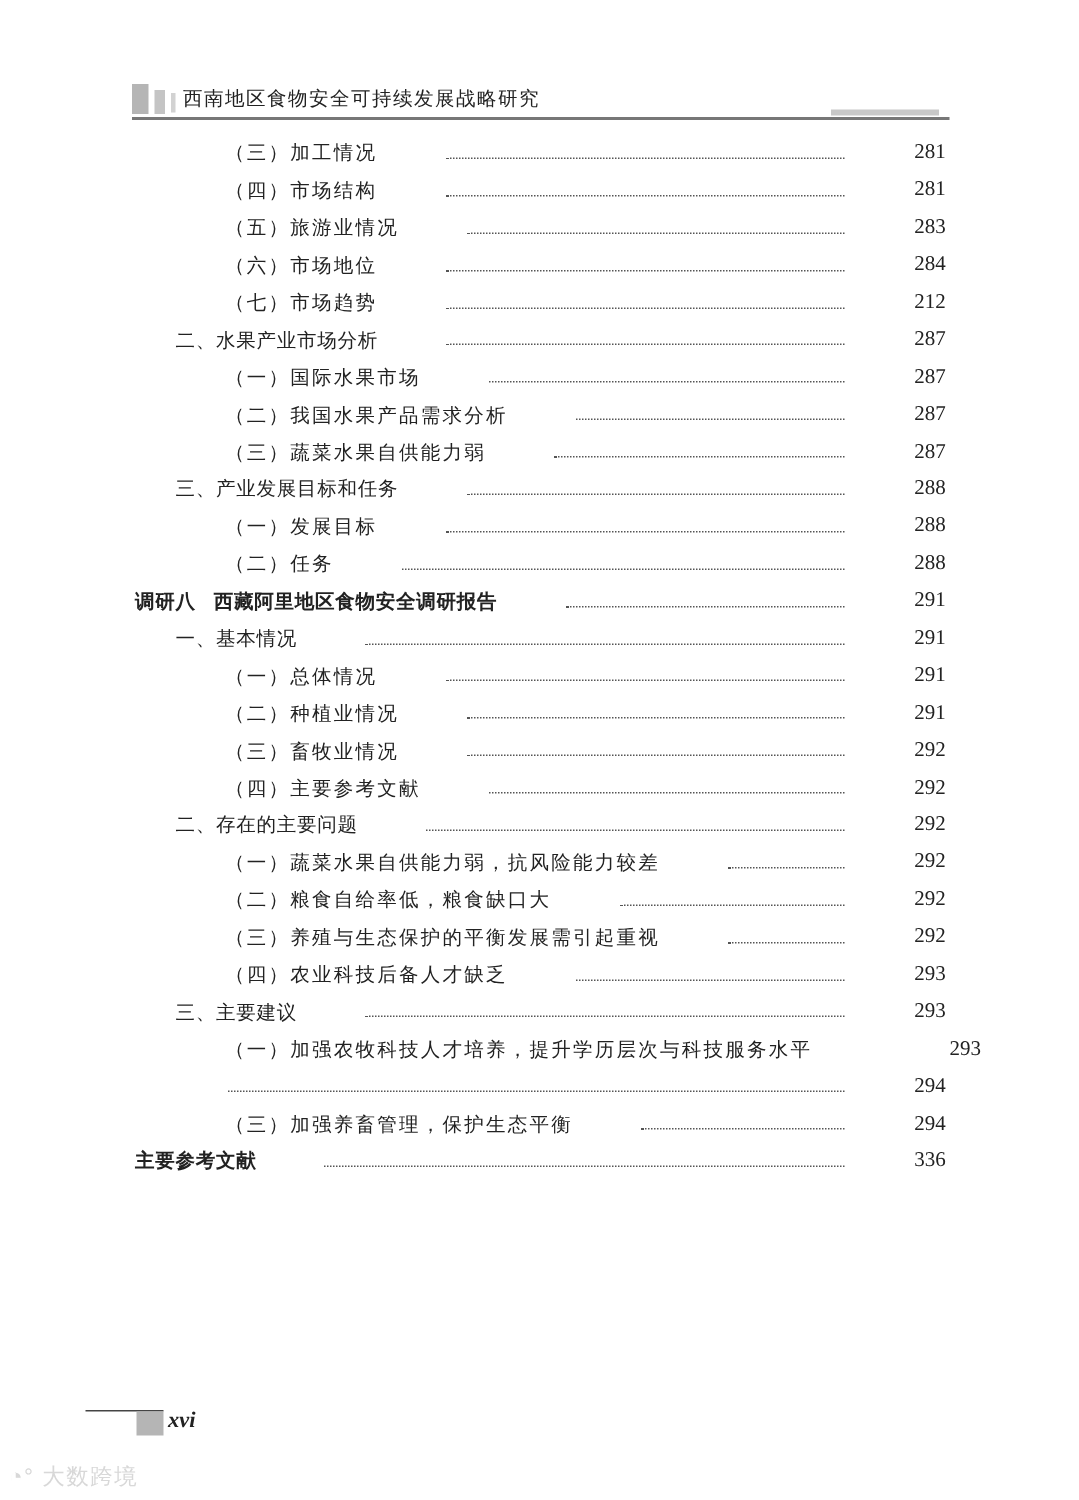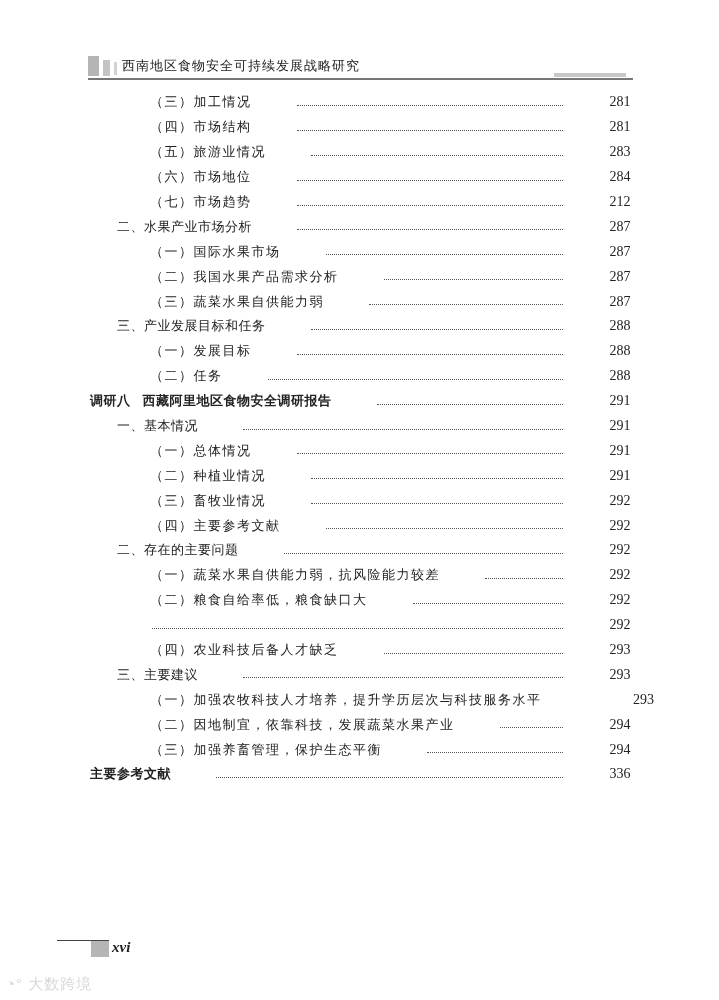--- a/index.html
+++ b/index.html
@@ -145,40 +145,40 @@
       <span class="lbl"><span>（一）</span><span>蔬菜水果自供能力弱，抗风险能力较差</span></span>
       <span class="dots"></span>
       <span class="pg">292</span>
     </div>
     <div class="row l2">
       <span class="lbl"><span>（二）</span><span>粮食自给率低，粮食缺口大</span></span>
       <span class="dots"></span>
       <span class="pg">292</span>
     </div>
     <div class="row l2">
+      <span class="lbl"><span>（三）</span><span>养殖与生态保护的平衡发展需引起重视</span></span>
       <span class="dots"></span>
       <span class="pg">292</span>
     </div>
     <div class="row l2">
       <span class="lbl"><span>（四）</span><span>农业科技后备人才缺乏</span></span>
       <span class="dots"></span>
       <span class="pg">293</span>
     </div>
     <div class="row l1">
       <span class="lbl"><span>三、</span><span>主要建议</span></span>
       <span class="dots"></span>
       <span class="pg">293</span>
     </div>
     <div class="row l2">
       <span class="lbl"><span>（一）</span><span>加强农牧科技人才培养，提升学历层次与科技服务水平</span></span>
       <span class="dots"></span>
       <span class="pg">293</span>
     </div>
     <div class="row l2">
-      <span class="lbl"><span>（二）</span><span>因地制宜，依靠科技，发展蔬菜水果产业</span></span>
       <span class="dots"></span>
       <span class="pg">294</span>
     </div>
     <div class="row l2">
       <span class="lbl"><span>（三）</span><span>加强养畜管理，保护生态平衡</span></span>
       <span class="dots"></span>
       <span class="pg">294</span>
     </div>
     <div class="row l0">
       <span class="lbl"><span></span><span>主要参考文献</span></span>

